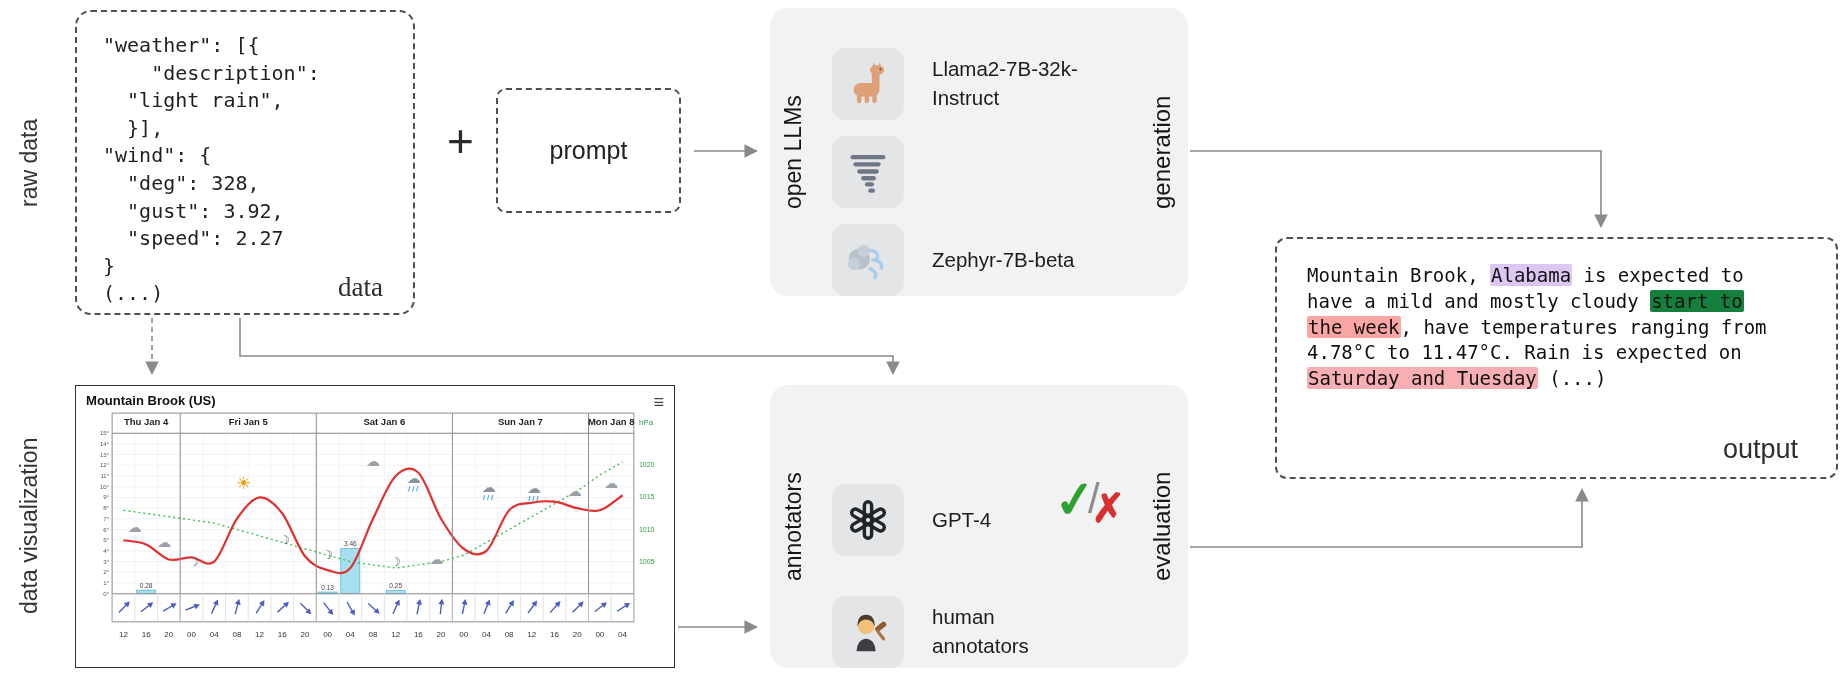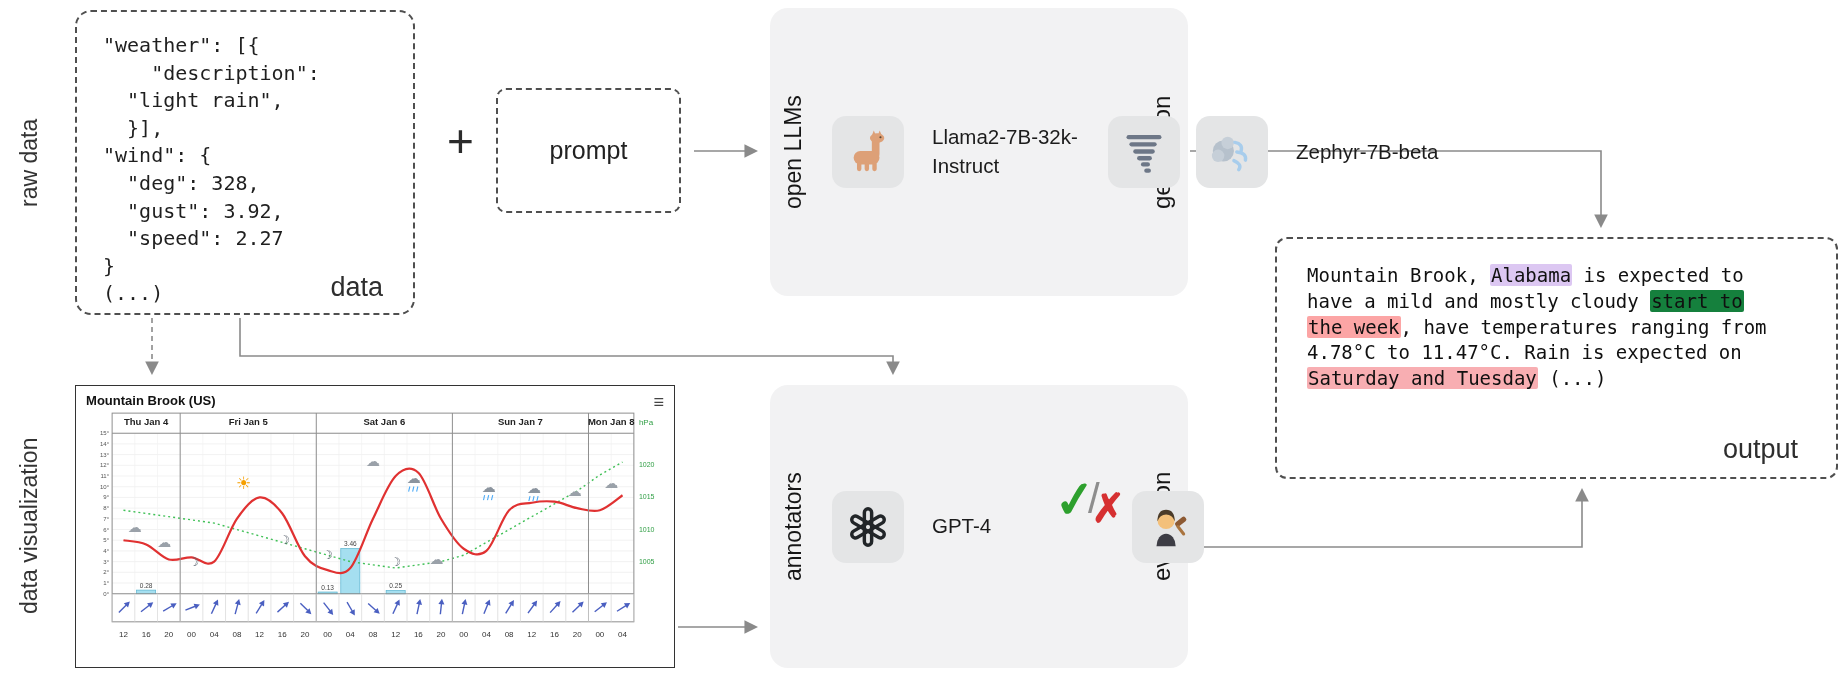--- a/index.html
+++ b/index.html
@@ -12,36 +12,36 @@
           text-align:center;font-size:23px;color:#333;}
   #raw-label{left:16px;top:10px;height:305px;}
   #viz-label{left:16px;top:378px;height:295px;}
 
   
   .dashbox{position:absolute;border:2px dashed var(--dashed-border,#4f4f4f);background:#fff;box-sizing:border-box;}
   #raw-data-box{left:75px;top:10px;width:340px;height:305px;border-radius:16px;}
   #raw-data-box pre{margin:0;padding:20px 0 0 26px;font-family:"DejaVu Sans Mono",monospace;
                     font-size:20px;line-height:1.38;color:#1f1f1f;}
   .caption{position:absolute;font-size:27px;color:#2e2e2e;}
-  #raw-data-box .caption{right:30px;bottom:10px;}
+  #raw-data-box .caption{right:30px;bottom:10px;font-family:Liberation Serif, serif;}
 
   #plus{position:absolute;left:447px;top:114px;font-size:46px;font-weight:500;color:#2b2b2b;}
 
   #prompt-box{left:496px;top:88px;width:185px;height:125px;border-radius:10px;
               display:flex;align-items:center;justify-content:center;font-size:25px;color:#222;}
 
   
   .panel{position:absolute;background:var(--panel-bg,#f2f2f3);border-radius:18px;}
   #llm-box{left:770px;top:8px;width:418px;height:288px;}
   #annot-box{left:770px;top:385px;width:418px;height:283px;}
   .inlabel{position:absolute;writing-mode:vertical-rl;transform:rotate(180deg);
            top:0;height:100%;text-align:center;font-size:23px;color:#161616;}
   .inlabel.left{left:10px;}
   .inlabel.right{right:12px;font-size:24px;}
-  .rows{position:absolute;left:62px;top:0;height:100%;display:flex;flex-direction:row;
+  .rows{position:absolute;left:62px;top:0;height:100%;display:flex;flex-direction:column;
         justify-content:flex-end;gap:16px;}
   #annot-box .rows{gap:40px;}
   .row{display:flex;align-items:center;gap:28px;}
   .tile{width:72px;height:72px;background:var(--tile-bg,#e4e5e6);border-radius:14px;
         display:flex;align-items:center;justify-content:center;flex:0 0 auto;}
   .tile svg{width:46px;height:46px;display:block;}
   .row-label{font-size:20.5px;line-height:1.4;color:#1c1c1c;width:160px;}
 
   .judgement{position:absolute;left:284px;top:86px;display:flex;align-items:flex-start;}
   .check{color:#2da02d;font-size:50px;font-weight:bold;transform:rotate(-6deg);}
@@ -428,20 +428,21 @@
       <div class="row">
         <div class="tile">
           <svg viewBox="0 0 48 48">
             <path d="M12 44 a10 13 0 0 1 20 0 Z" fill="#3d3d45"></path>
             <circle cx="22" cy="17" r="9" fill="#f3c07b"></circle>
             <path d="M13 18 q0 -12 9 -12 q9 0 9 12 q-2.5 -7 -9 -7 q-6.5 0 -9 7 Z" fill="#4a3b2a"></path>
             <rect x="31" y="16" width="13" height="5.5" rx="2.2" transform="rotate(-38 37 19)" fill="#8d5a33"></rect>
             <rect x="35.4" y="21" width="3.2" height="13" rx="1.6" transform="rotate(-38 37 27)" fill="#a9743f"></rect>
           </svg>
         </div>
+        <div class="row-label">human annotators</div>
       </div>
     </div>
     <div class="judgement">
       <span class="check">✓</span>
       <span class="slash">/</span>
       <span class="cross">✗</span>
     </div>
   </div>
 
   <div class="dashbox" id="output-box">

